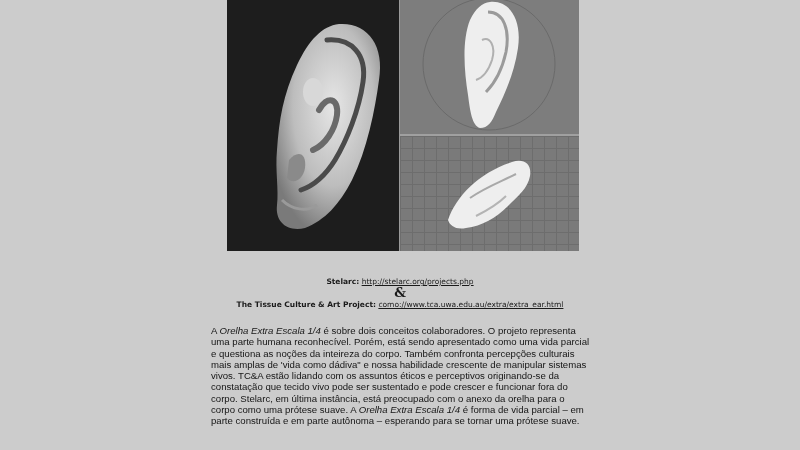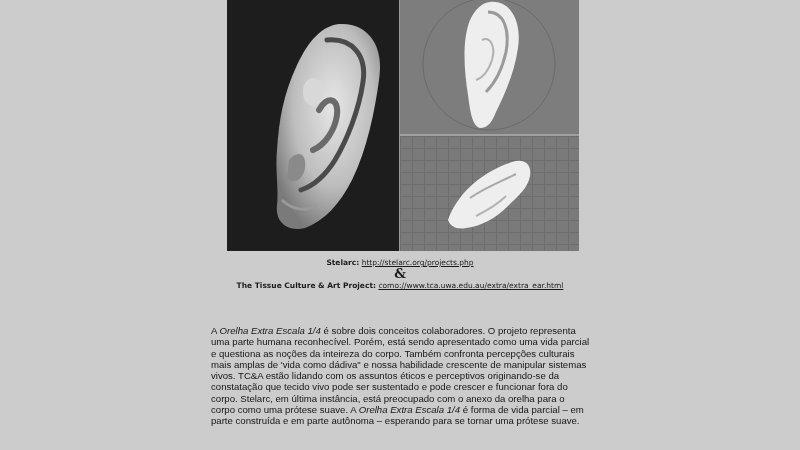--- a/index.html
+++ b/index.html
@@ -55,21 +55,21 @@
       position: absolute;
       left: 172px; top: 0;
       width: 1px; height: 251px;
       background: #9a9a9a;
     }
     svg { display: block; }
 
     .credits {
       position: absolute;
       left: 200px;
-      top: 257px;
+      top: 276px;
       width: 400px;
       text-align: center;
       font-family: "DejaVu Sans", sans-serif;
       font-size: 7.5px;
       line-height: 11px;
       color: #1a1a1a;
     }
     .credits b { font-weight: bold; }
     .credits a { color: #1a1a1a; text-decoration: underline; }
     .amp {

